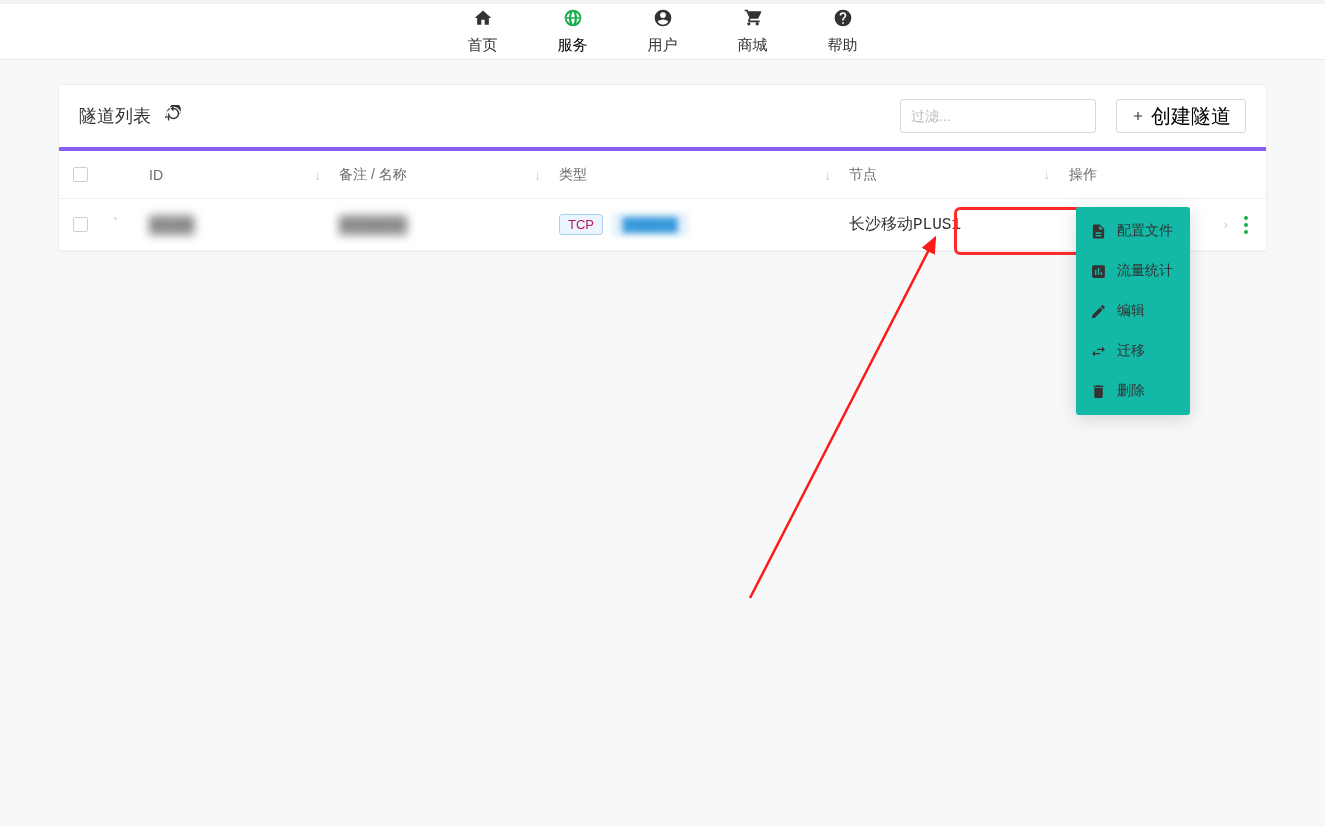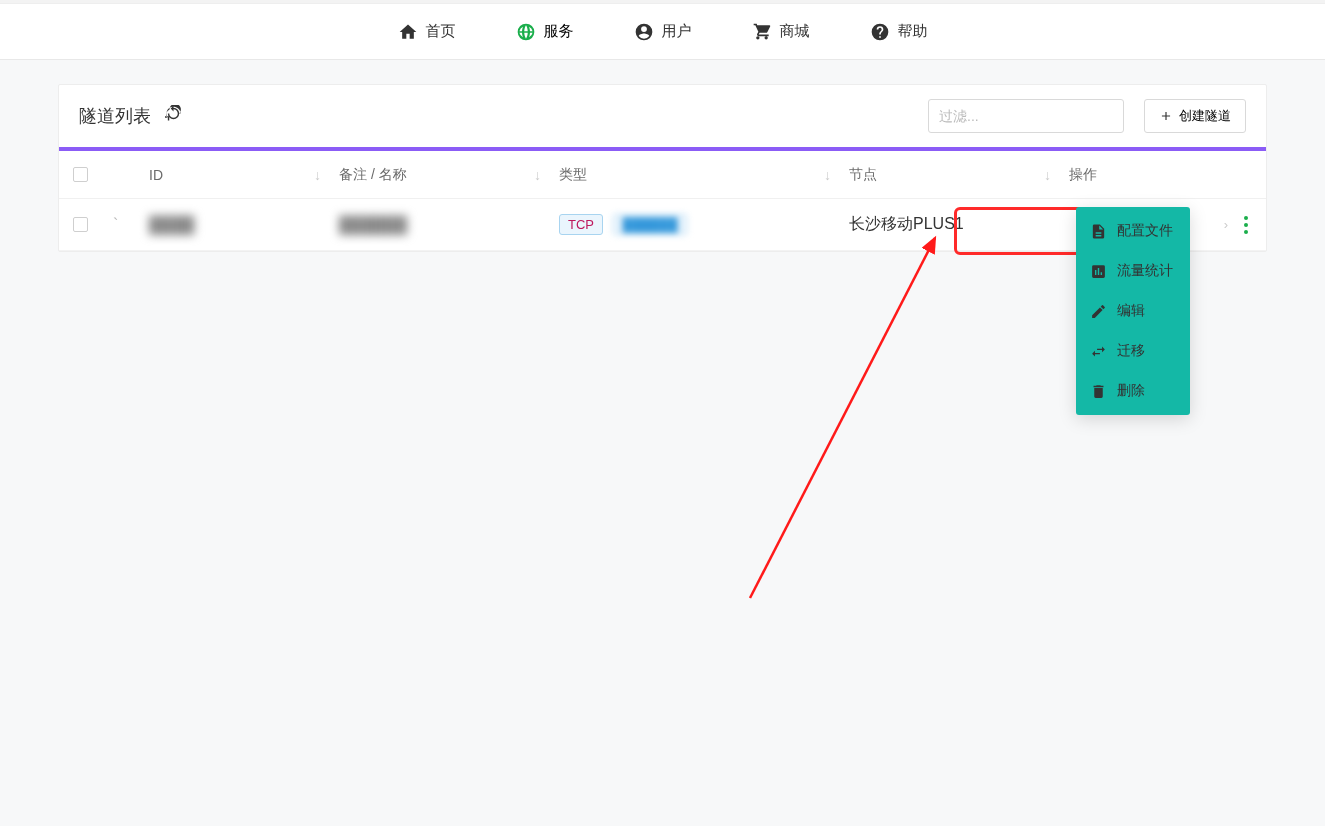--- a/index.html
+++ b/index.html
@@ -1,40 +1,40 @@
 <!DOCTYPE html>
 <html><head>
 <meta charset="utf-8">
 <style>
   * { box-sizing: border-box; margin: 0; padding: 0; }
   html, body { width: 1325px; height: 826px; font-family: -apple-system, "Helvetica Neue", Arial, "PingFang SC", "Microsoft YaHei", sans-serif; background: #f7f8f9; color: #333; }
   .topbar-strip { height: 4px; background: #f3f3f3; border-bottom: 1px solid #eee; }
   .nav { height: 56px; background: #fff; border-bottom: 1px solid #e8e8e8; display: flex; align-items: center; justify-content: center; gap: 60px; }
-  .nav-item { display: flex; align-items: center; gap: 8px; font-size: 15px; color: #333; cursor: pointer; }
+  .nav-item { display: flex; align-items: center; gap: 8px; font-size: 15px; color: #333; cursor: pointer; flex-direction: column; }
   .nav-item.active { color: #000000; }
   .nav-item svg { width: 20px; height: 20px; }
   .nav-item.active svg { fill: #1aae4b; }
   .page { padding: 24px 58px; }
   .card { background: #fff; border: 1px solid #ededed; border-radius: 2px; }
   .card-header { height: 66px; display: flex; align-items: center; padding: 0 20px; border-bottom: 4px solid #8b5cf6; }
   .card-title { font-size: 18px; display: flex; align-items: center; gap: 14px; }
   .card-title .refresh { cursor: pointer; }
   .header-right { margin-left: auto; display: flex; gap: 20px; align-items: center; }
   .filter-input { width: 196px; height: 34px; border: 1px solid #d9d9d9; border-radius: 3px; padding: 0 10px; font-size: 14px; color: #555; }
   .filter-input::placeholder { color: #bbb; }
-  .create-btn { height: 34px; border: 1px solid #d9d9d9; background: #fff; border-radius: 3px; padding: 0 14px; font-size: 13px; display: flex; align-items: center; gap: 6px; cursor: pointer; }
+  .create-btn { height: 34px; border: 1px solid #d9d9d9; background: #fff; border-radius: 3px; padding: 0 14px; font-size: 20px; display: flex; align-items: center; gap: 6px; cursor: pointer; }
   .table-head, .table-row { display: flex; align-items: center; padding: 0 14px; }
   .table-head { height: 48px; border-bottom: 1px solid #f0f0f0; color: #6b6b6b; font-size: 14px; }
   .table-row { height: 52px; border-bottom: 1px solid #f3f3f3; position: relative; }
   .col-check { width: 40px; display:flex; align-items:center; }
   .col-status { width: 36px; }
   .col-id { width: 190px; }
   .col-name { width: 220px; }
   .col-type { width: 290px; }
-  .col-node { width: 220px; }
+  .col-node { width: 220px; font-family: Liberation Mono, monospace; }
   .col-action { flex: 1; }
   .th { display: flex; align-items: center; gap: 6px; }
   .sort-arrow { opacity: 0.35; }
   .checkbox { width: 15px; height: 15px; border: 1px solid #cfcfcf; border-radius: 2px; background:#fff; }
   .blur { filter: blur(5px); color:#8a8a8a; }
   .tag { display:inline-block; padding: 2px 8px; border-radius:3px; font-size:13px; border:1px solid; }
   .tag-tcp { color:#be185d; border-color:#a8d4f0; background:#eaf5fd; }
   .tag-port { color:#3498db; border-color:#a8d4f0; background:#eaf5fd; margin-left:6px; filter: blur(3px); }
   .more-dots { display:inline-flex; flex-direction:column; gap:3px; cursor:pointer; padding:6px 4px; }
   .more-dots span { width:4px; height:4px; background:#1aae4b; border-radius:50%; }

